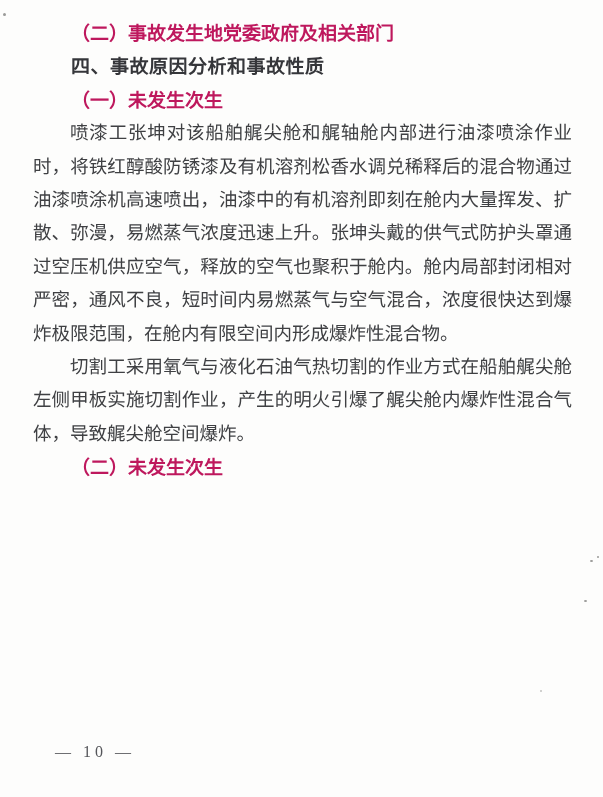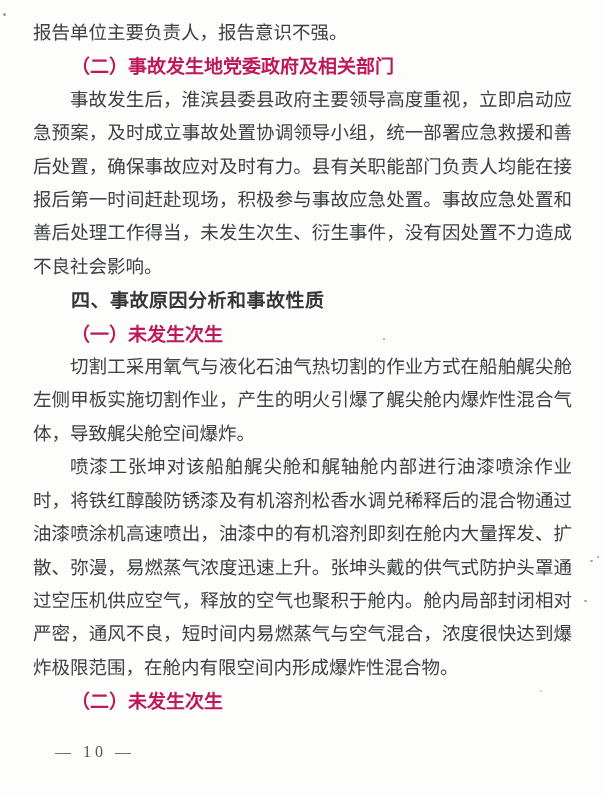--- a/index.html
+++ b/index.html
@@ -73,33 +73,31 @@
   .sp5 { left: 3px;   top: 13px;  width: 3px; height: 3px; }
   .sp6 { left: 540px; top: 690px; width: 2px; height: 2px; opacity: .6; }
 </style>
 </head>
 <body>
 
 <div class="page">
 
   <main class="doc">
 
-    <p class="body noindent">报告单位主要负责人，报告意识不强。</p>
 
     <h4 class="h2">（二）事故发生地党委政府及相关部门</h4>
 
-    <p class="body">事故发生后，淮滨县委县政府主要领导高度重视，立即启动应急预案，及时成立事故处置协调领导小组，统一部署应急救援和善后处置，确保事故应对及时有力。县有关职能部门负责人均能在接报后第一时间赶赴现场，积极参与事故应急处置。事故应急处置和善后处理工作得当，未发生次生、衍生事件，没有因处置不力造成不良社会影响。</p>
 
     <h3 class="h1">四、事故原因分析和事故性质</h3>
 
     <h4 class="h2">（一）未发生次生</h4>
 
+    <p class="body">喷漆工张坤对该船舶艉尖舱和艉轴舱内部进行油漆喷涂作业时，将铁红醇酸防锈漆及有机溶剂松香水调兑稀释后的混合物通过油漆喷涂机高速喷出，油漆中的有机溶剂即刻在舱内大量挥发、扩散、弥漫，易燃蒸气浓度迅速上升。张坤头戴的供气式防护头罩通过空压机供应空气，释放的空气也聚积于舱内。舱内局部封闭相对严密，通风不良，短时间内易燃蒸气与空气混合，浓度很快达到爆炸极限范围，在舱内有限空间内形成爆炸性混合物。</p>
+
     <p class="body">切割工采用氧气与液化石油气热切割的作业方式在船舶艉尖舱左侧甲板实施切割作业，产生的明火引爆了艉尖舱内爆炸性混合气体，导致艉尖舱空间爆炸。</p>
-
-    <p class="body">喷漆工张坤对该船舶艉尖舱和艉轴舱内部进行油漆喷涂作业时，将铁红醇酸防锈漆及有机溶剂松香水调兑稀释后的混合物通过油漆喷涂机高速喷出，油漆中的有机溶剂即刻在舱内大量挥发、扩散、弥漫，易燃蒸气浓度迅速上升。张坤头戴的供气式防护头罩通过空压机供应空气，释放的空气也聚积于舱内。舱内局部封闭相对严密，通风不良，短时间内易燃蒸气与空气混合，浓度很快达到爆炸极限范围，在舱内有限空间内形成爆炸性混合物。</p>
 
     <h4 class="h2">（二）未发生次生</h4>
 
 
   </main>
 
   <footer class="footer">
     <span>— 10 —</span>
   </footer>
 

